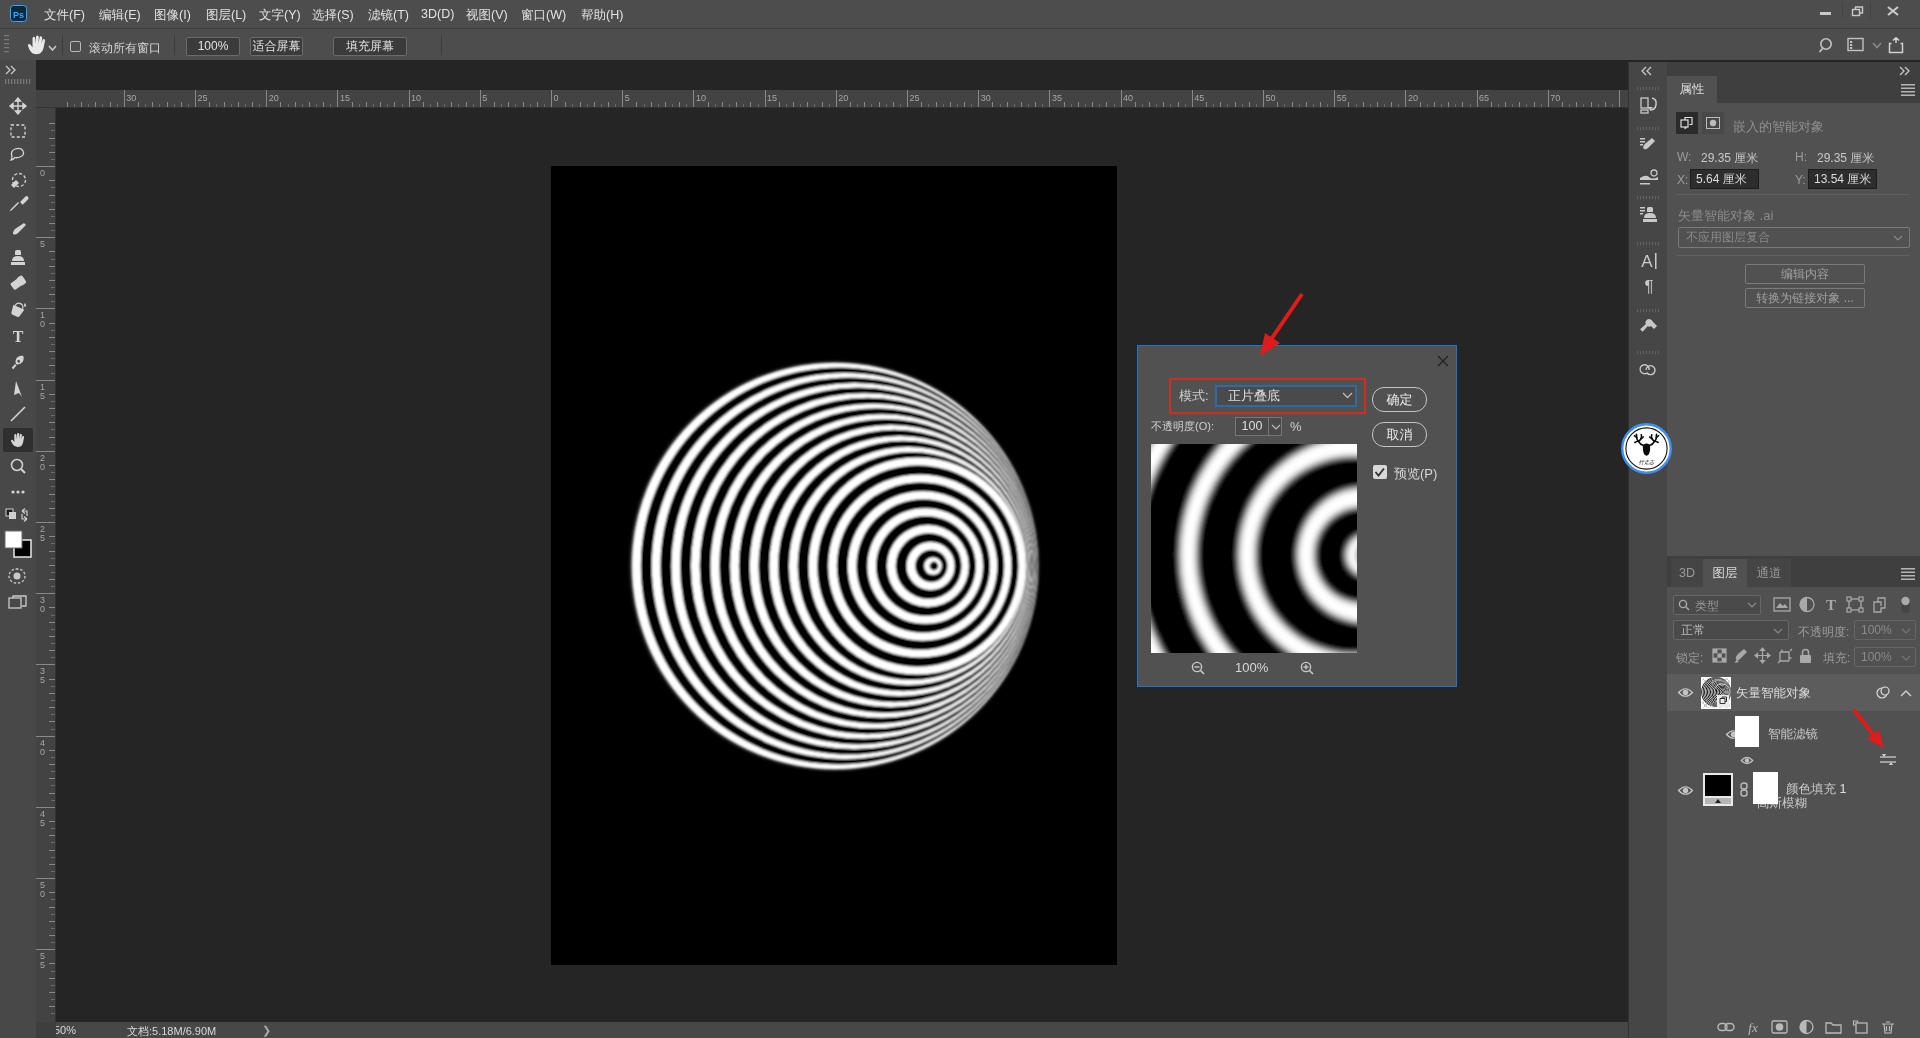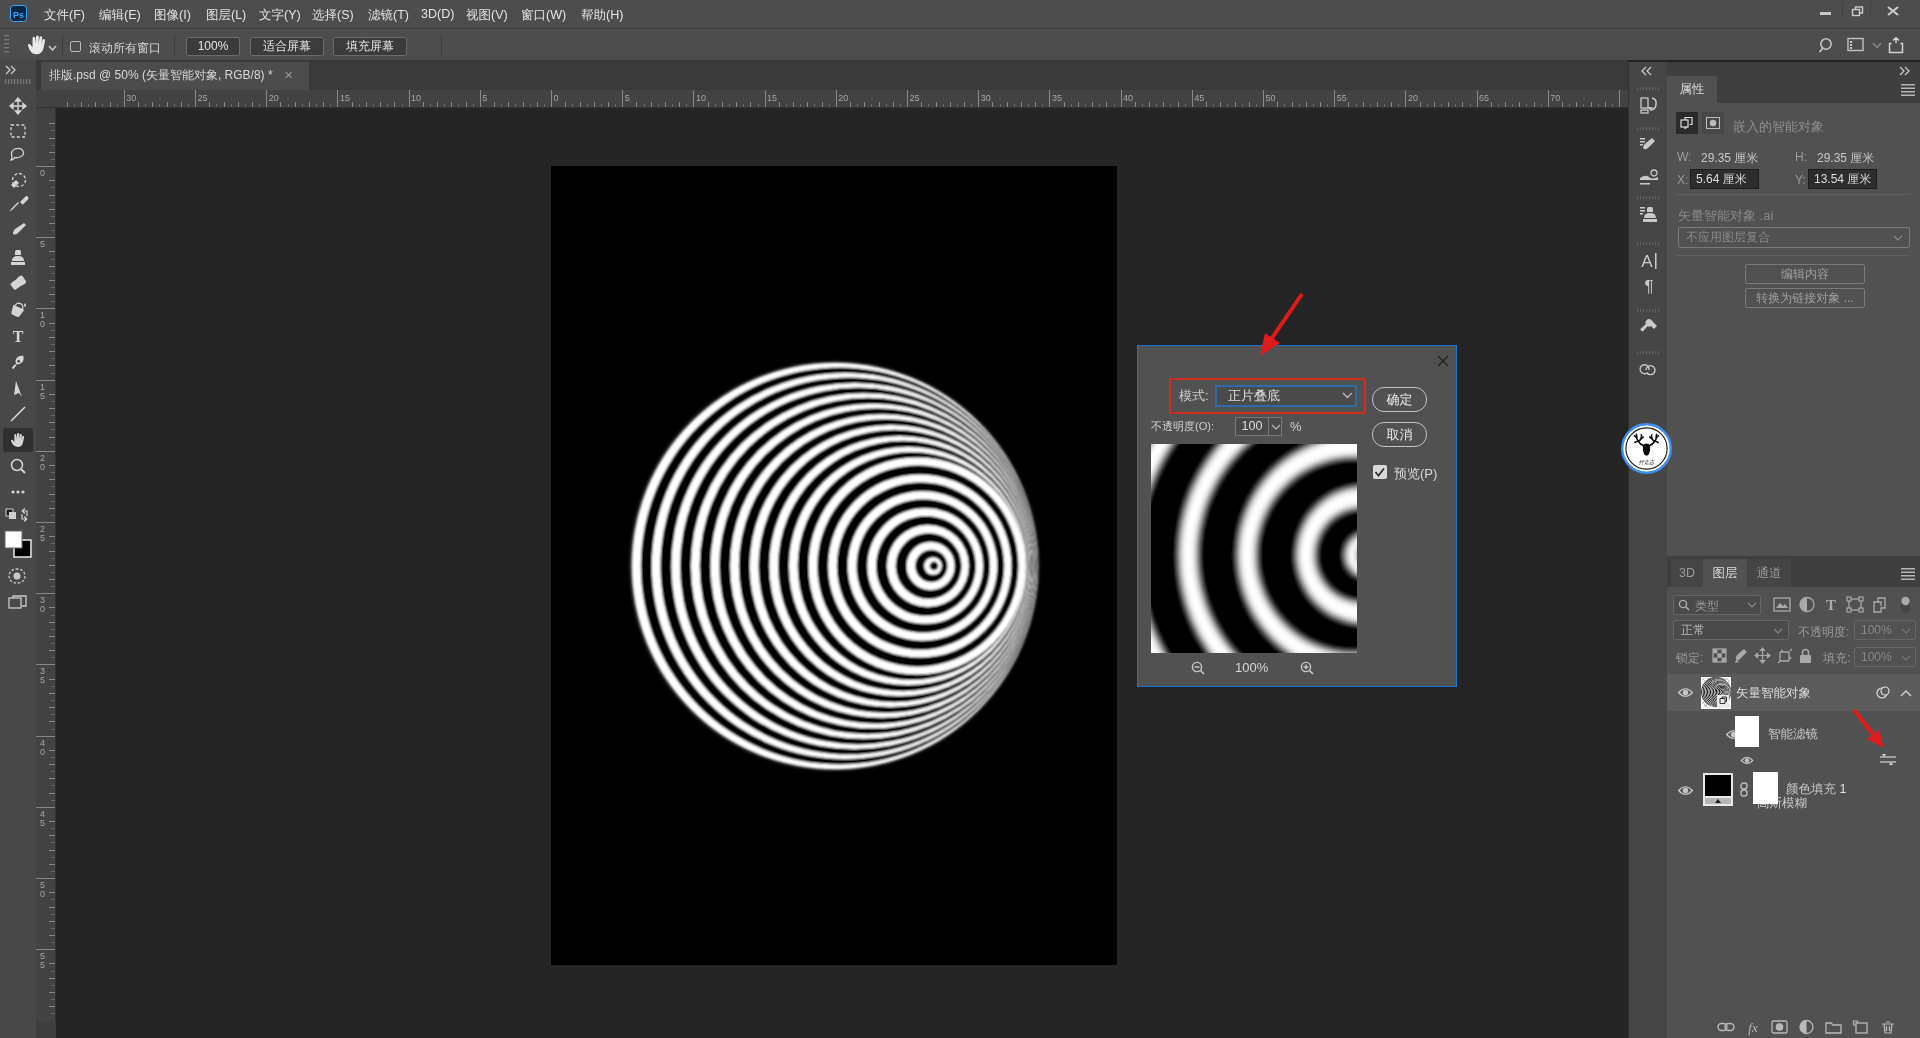--- a/index.html
+++ b/index.html
@@ -154,38 +154,35 @@
         <g fill="#e8e8e8">
           <path d="M10 20 q-3 -3 -4 -7 q-.5 -2 1 -2 q1.5 0 2.5 2 l1 1.5 l0 -9 q0 -1.8 1.4 -1.8 q1.3 0 1.3 1.8 l.2 5 l.6 -6.5 q.1 -1.7 1.5 -1.6 q1.4 .1 1.3 1.8 l-.3 6.3 l1 -5.8 q.3 -1.6 1.6 -1.4 q1.3 .3 1.1 1.9 l-.7 5.6 l1 -3.6 q.4 -1.5 1.6 -1.2 q1.2 .4 .9 1.9 l-1.5 7.4 q-.7 3.7 -3.5 5.2 l-.6 .3 q-4 1 -6.4 -.3 z"></path>
         </g>
         <path d="M27 13 l3.5 4 l3.5 -4" fill="none" stroke="#c9c9c9" stroke-width="1.5"></path>
       </svg>
 <div class="abs" style="left:62px;top:6px;width:1px;height:20px;background:#3c3c3c"></div>
 <div class="abs" style="left:70px;top:12px;width:11px;height:11px;border:1px solid #b8b8b8;border-radius:2px;background:#4d4d4d"></div>
 <span class="abs" style="left:89px;top:11px">滚动所有窗口</span>
 <div class="abs" style="left:174px;top:6px;width:1px;height:20px;background:#3c3c3c"></div>
 <div class="btn1" style="left:186px;top:8px;width:54px;height:19px">100%</div>
-<div class="btn1" style="left:250px;top:8px;width:74px;height:19px">适合屏幕</div>
+<div class="btn1" style="left:250px;top:8px;width:53px;height:19px">适合屏幕</div>
 <div class="btn1" style="left:333px;top:8px;width:74px;height:19px">填充屏幕</div>
 <div class="abs" style="left:441px;top:6px;width:1px;height:20px;background:#3c3c3c"></div>
 <svg class="abs" style="left:1818px;top:6px" width="100" height="20">
 <circle cx="8" cy="9" r="5.2" fill="none" stroke="#c2c2c2" stroke-width="1.6"></circle>
         <line x1="4.5" y1="13.5" x2="1.5" y2="17" stroke="#c2c2c2" stroke-width="1.8"></line>
 <rect x="30" y="3.5" width="15" height="12" fill="none" stroke="#c2c2c2" stroke-width="1.4"></rect>
         <rect x="32" y="6" width="2.2" height="2" fill="#c2c2c2"></rect>
         <rect x="32" y="9" width="2.2" height="2" fill="#c2c2c2"></rect>
         <rect x="32" y="12" width="2.2" height="2" fill="#c2c2c2"></rect>
 <path d="M55 8 l4 4.5 l4 -4.5" fill="none" stroke="#8a8a8a" stroke-width="1.5"></path>
 <path d="M78 8 v-5.5 m0 0 l-3 3 m3 -3 l3 3" fill="none" stroke="#d0d0d0" stroke-width="1.5"></path>
         <path d="M73.5 8.5 h-2 v9 h13 v-9 h-2" fill="none" stroke="#d0d0d0" stroke-width="1.5"></path>
 </svg>
 </div>
-<div class="abs tabstrip">
-      <div class="doctab">排版.psd @ 50% (矢量智能对象, RGB/8) * <span style="color:#9a9a9a;margin-left:8px;font-size:11px">✕</span></div>
-    </div>
 <div class="abs toolhead">
       <svg class="abs" style="left:4px;top:5px" width="14" height="10">
         <path d="M2 1 l4 4 l-4 4 M7 1 l4 4 l-4 4" stroke="#c9c9c9" stroke-width="1.3" fill="none"></path>
       </svg>
       <svg class="abs" style="left:5px;top:17px" width="26" height="8">
         <rect x="0" y="2" width="1.3" height="5" fill="#777"></rect>
         <rect x="3" y="2" width="1.3" height="5" fill="#777"></rect>
         <rect x="6" y="2" width="1.3" height="5" fill="#777"></rect>
         <rect x="9" y="2" width="1.3" height="5" fill="#777"></rect>
         <rect x="12" y="2" width="1.3" height="5" fill="#777"></rect>
@@ -691,20 +688,25 @@
       <div class="rtick" style="left:15px;top:876.8px;width:4px;height:1px;background:#6a6a6a"></div>
       <div class="rtick" style="left:13px;top:883.9px;width:6px;height:1px"></div>
       <div class="rtick" style="left:15px;top:891.0px;width:4px;height:1px;background:#6a6a6a"></div>
       <div class="rtick" style="left:13px;top:898.2px;width:6px;height:1px"></div>
       <div class="rtick" style="left:15px;top:905.3px;width:4px;height:1px;background:#6a6a6a"></div>
     </div>
 <div class="abs pasteboard"></div>
 <div class="abs canvas"><svg width="566" height="799">
         <use href="#ringpat"></use>
       </svg></div>
+<div class="abs statusbar">
+      <span class="abs" style="left:-2px;top:2px">50%</span>
+      <span class="abs" style="left:71px;top:2px">文档:5.18M/6.90M</span>
+      <span class="abs" style="left:206px;top:2px;color:#aaa">❯</span>
+    </div>
 <div class="abs" style="left:36px;top:1022px;width:20px;height:16px;background:#3e3e3e"></div>
 <div class="abs" style="left:0;top:1022px;width:36px;height:16px;background:#484848"></div>
 <div class="abs iconcol">
 <svg class="abs" style="left:10px;top:4px" width="16" height="12">
         <path d="M7 1 l-4 4 l4 4 M12 1 l-4 4 l4 4" stroke="#c9c9c9" stroke-width="1.3" fill="none"></path>
       </svg>
 <svg class="abs" style="left:8px;top:24px" width="24" height="5">
         <rect x="0" y="1" width="1.1" height="3.2" fill="#636363"></rect>
         <rect x="3" y="1" width="1.1" height="3.2" fill="#636363"></rect>
         <rect x="6" y="1" width="1.1" height="3.2" fill="#636363"></rect>

